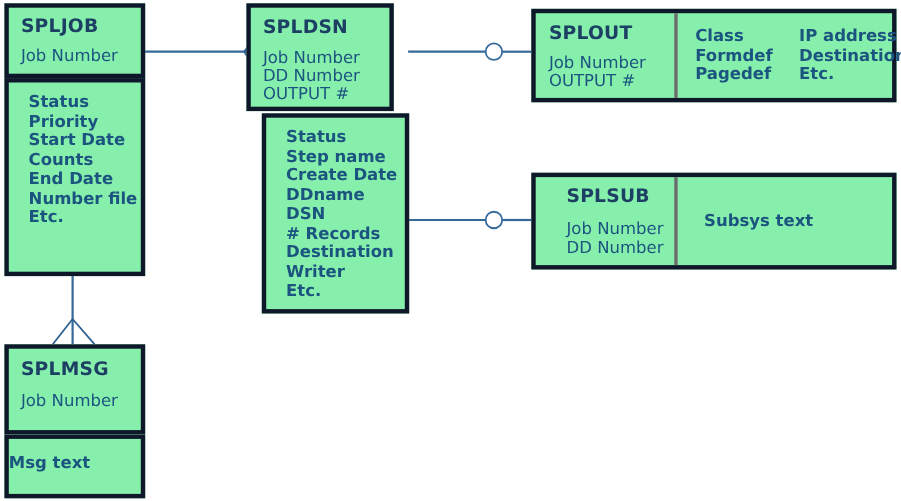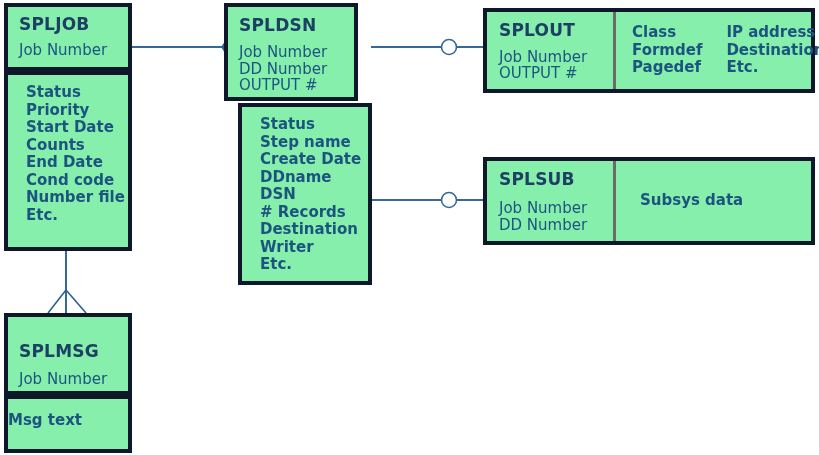--- a/index.html
+++ b/index.html
@@ -120,21 +120,20 @@
       <div class="ent-key" style="margin-top:8px;">Job Number</div>
     </div>
   </div>
   <div class="ent-box" style="left:4px; top:71px; width:128px; height:180px;">
     <div class="pad attr-list" style="padding-left:18px; padding-top:9px;">
       <div class="ent-attr-strong">Status</div>
       <div class="ent-attr-strong">Priority</div>
       <div class="ent-attr-strong">Start Date</div>
       <div class="ent-attr-strong">Counts</div>
       <div class="ent-attr-strong">End Date</div>
-      <div class="ent-attr-strong">Cond code</div>
       <div class="ent-attr-strong">Number file</div>
       <div class="ent-attr-strong">Etc.</div>
     </div>
   </div>
 
   <div class="ent-box" style="left:224px; top:3px; width:134px; height:98px;">
     <div class="pad" style="padding-top:8px;">
       <div class="ent-title">SPLDSN</div>
       <div class="key-list" style="margin-top:9px;">
         <div class="ent-key">Job Number</div>
@@ -177,34 +176,34 @@
           <div class="ent-attr-strong">IP address</div>
           <div class="ent-attr-strong">Destination</div>
           <div class="ent-attr-strong">Etc.</div>
         </div>
       </div>
     </div>
   </div>
 
   <div class="ent-box" style="left:483px; top:157px; width:332px; height:88px;">
     <div class="divider-v" style="left:126px;"></div>
-    <div class="split-cell" style="left:0; width:126px; padding:0 12px;">
+    <div class="split-cell" style="left:0; width:126px; padding:0 28px;">
       <div class="ent-title">SPLSUB</div>
       <div class="key-list" style="margin-top:11px;">
         <div class="ent-key">Job Number</div>
         <div class="ent-key">DD Number</div>
       </div>
     </div>
     <div class="split-cell" style="left:129px; right:0; padding:0 24px;">
-      <div class="ent-attr-strong">Subsys data</div>
+      <div class="ent-attr-strong">Subsys text</div>
     </div>
   </div>
 
   <div class="ent-box" style="left:4px; top:313px; width:128px; height:82px;">
-    <div class="pad" style="padding-top:24px;">
+    <div class="pad" style="padding-top:9px;">
       <div class="ent-title">SPLMSG</div>
       <div class="key-list" style="margin-top:10px;">
         <div class="ent-key">Job Number</div>
       </div>
     </div>
   </div>
   <div class="ent-box" style="left:4px; top:395px; width:128px; height:58px;">
     <div class="pad" style="padding-top:13px; padding-left:0;">
       <div class="ent-attr-strong">Msg text</div>
     </div>

